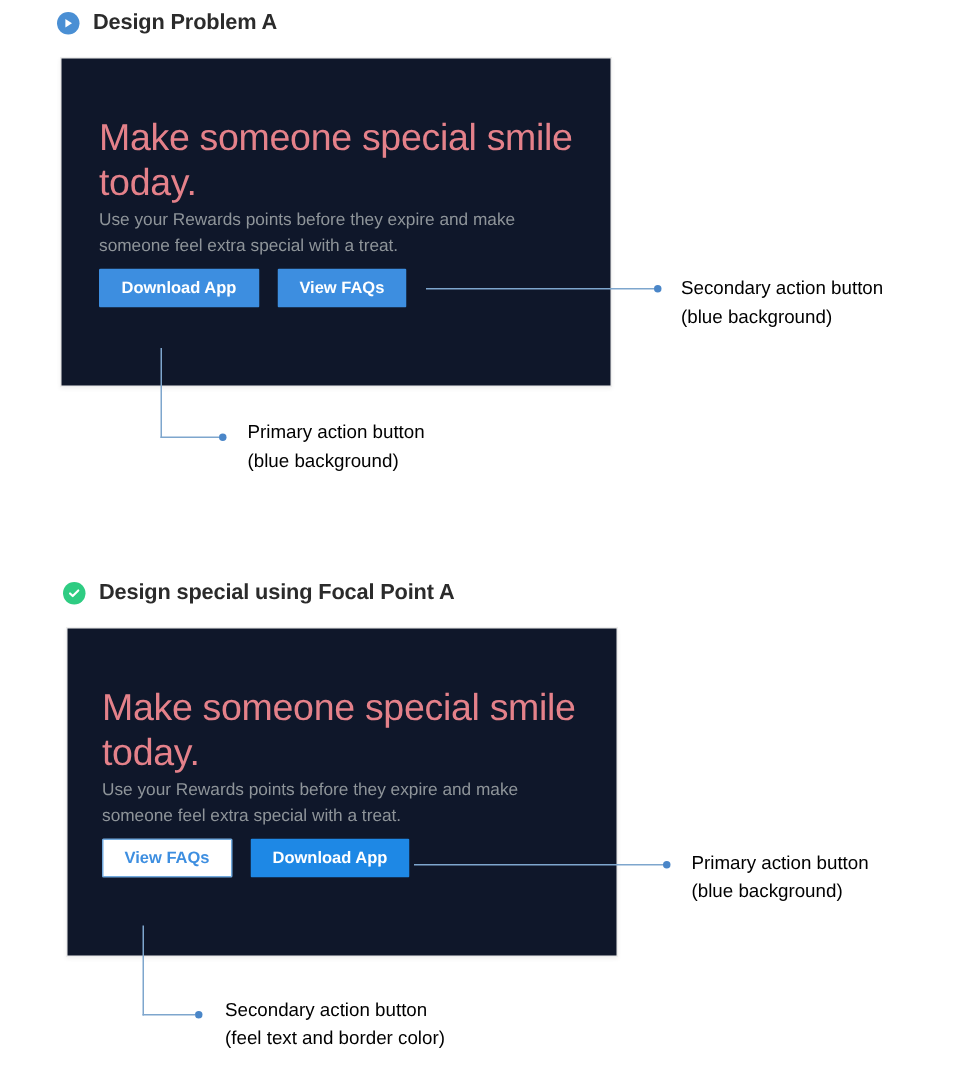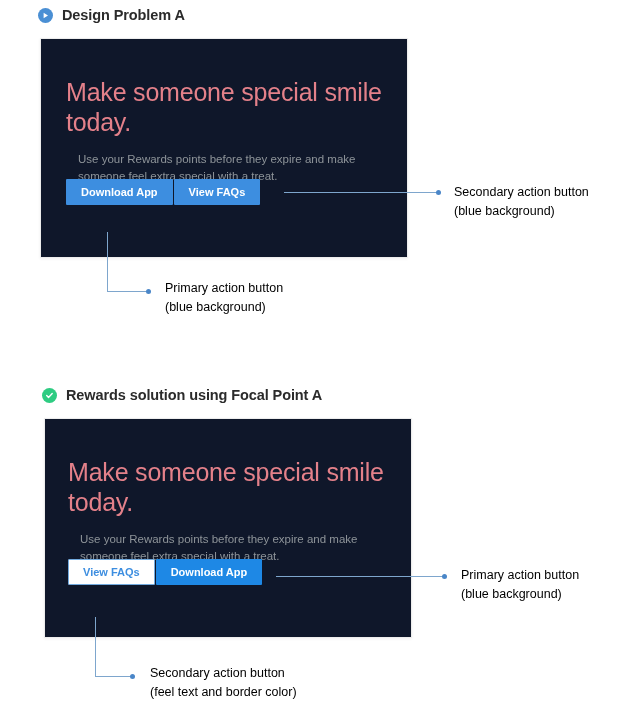--- a/index.html
+++ b/index.html
@@ -58,26 +58,26 @@
     font-size: 25px;
     line-height: 30px;
     font-weight: normal;
     margin: 0;
     letter-spacing: -0.2px;
   }
   .card-body {
     color: #8e9499;
     font-size: 11.5px;
     line-height: 16.5px;
-    margin: 12px;
+    margin: 0;
   }
   .btn-row {
     display: flex;
     align-items: flex-start;
-    gap: 1px;
+    gap: 12px;
   }
   .btn {
     font-size: 11px;
     font-weight: bold;
     line-height: 1;
     padding: 0 14px;
     height: 26px;
     display: inline-flex;
     align-items: center;
     justify-content: center;
@@ -154,21 +154,21 @@
     <div>Primary action button</div>
     <div>(blue background)</div>
   </div>
 
   <div class="section-header" style="left:42px; top:387px;">
     <span class="status-icon solution">
       <svg width="9" height="9" viewBox="0 0 9 9" aria-hidden="true">
         <polyline points="1.7,4.6 3.5,6.4 7.2,2.6" fill="none" stroke="#ffffff" stroke-width="1.4" stroke-linecap="round" stroke-linejoin="round"></polyline>
       </svg>
     </span>
-    <span class="title">Rewards solution using Focal Point A</span>
+    <span class="title">Design special using Focal Point A</span>
   </div>
 
   <div class="card" style="left:44px; top:418px; width:368px; height:220px;">
     <h2 class="card-heading" style="position:absolute; left:23px; top:38px; width:325px;">Make someone special smile today.</h2>
     <p class="card-body" style="position:absolute; left:23px; top:100px; width:290px;">Use your Rewards points before they expire and make someone feel extra special with a treat.</p>
     <div class="btn-row" style="position:absolute; left:23px; top:140px;">
       <button class="btn btn-outline">View FAQs</button>
       <button class="btn btn-solid-bright">Download App</button>
     </div>
   </div>

